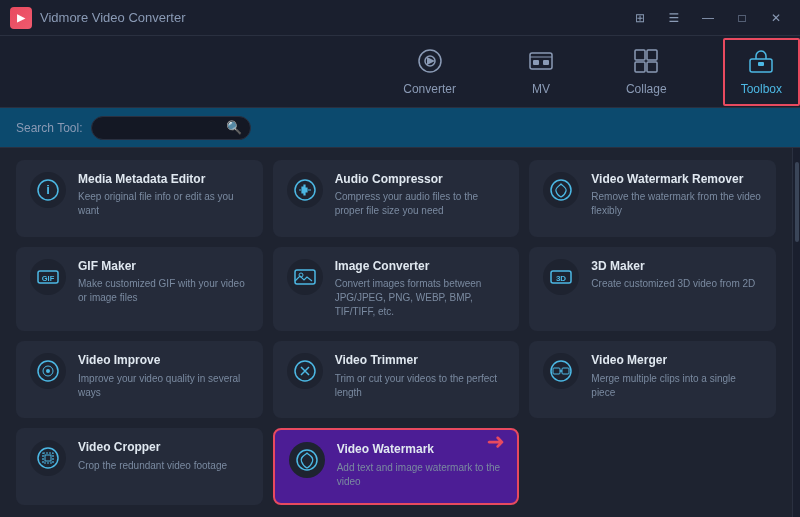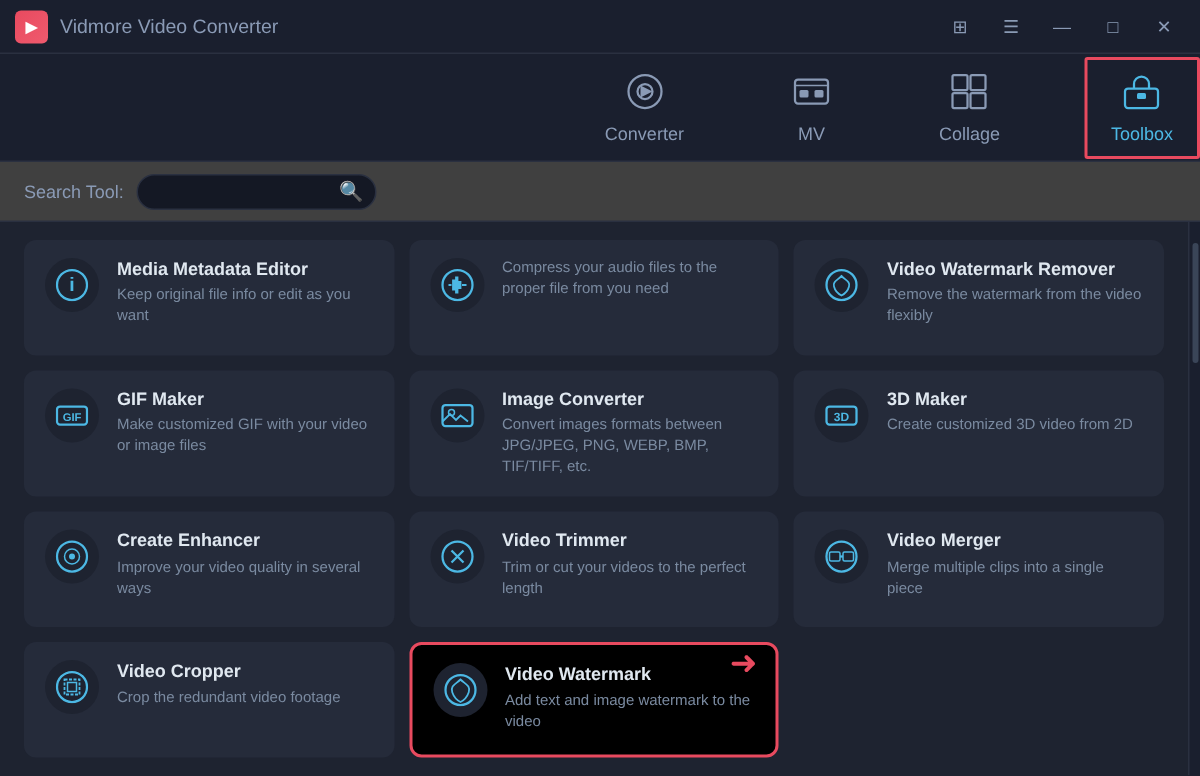--- a/index.html
+++ b/index.html
@@ -91,21 +91,21 @@
       font-size: 22px;
       line-height: 1;
     }
     .nav-tab .tab-label {
       font-size: 12px;
     }
 
     
     .search-bar {
       height: 40px;
-      background: #404040;
+      background: #0c4a6e;
       display: flex;
       align-items: center;
       padding: 0 16px;
       gap: 8px;
       border-bottom: 1px solid #2a3040;
     }
     .search-label {
       font-size: 12px;
       color: #8a9ab5;
     }
@@ -152,21 +152,21 @@
       border-radius: 8px;
       padding: 12px 14px;
       display: flex;
       align-items: flex-start;
       gap: 12px;
       cursor: pointer;
       transition: background 0.15s;
     }
     .tool-card.highlighted {
       border: 2px solid #e84a5f;
-      background: #000000;
+      background: #4c1d95;
       justify-content: flex-end;
     }
     .tool-icon {
       width: 36px;
       height: 36px;
       border-radius: 50%;
       background: #1e2330;
       display: flex;
       align-items: center;
       justify-content: center;
@@ -298,21 +298,22 @@
     </div>
   </div>
       <div class="tool-card">
     <div class="tool-icon">
       <svg width="22" height="22" viewBox="0 0 22 22" fill="none">
             <circle cx="11" cy="11" r="10" stroke="#4cb8e4" stroke-width="1.5" fill="none"></circle>
             <path d="M5 11h2M8 8h1v6h-1zM10 6h1v10h-1zM12 9h1v4h-1zM14 11h3" stroke="#4cb8e4" stroke-width="1.2"></path>
           </svg>
     </div>
     <div class="tool-info">
-      <div class="tool-desc">Compress your audio files to the proper file from you need</div>
+      <div class="tool-name">Audio Compressor</div>
+      <div class="tool-desc">Compress your audio files to the proper file size you need</div>
     </div>
   </div>
       <div class="tool-card">
     <div class="tool-icon">
       <svg width="22" height="22" viewBox="0 0 22 22" fill="none">
             <circle cx="11" cy="11" r="10" stroke="#4cb8e4" stroke-width="1.5" fill="none"></circle>
             <path d="M11 5 C8 8, 5 9, 6 12 C7 16, 11 18, 11 18 C11 18, 15 16, 16 12 C17 9, 14 8, 11 5Z" stroke="#4cb8e4" stroke-width="1.2" fill="none"></path>
           </svg>
     </div>
     <div class="tool-info">
@@ -359,21 +360,21 @@
   </div>
       <div class="tool-card">
     <div class="tool-icon">
       <svg width="22" height="22" viewBox="0 0 22 22" fill="none">
             <circle cx="11" cy="11" r="10" stroke="#4cb8e4" stroke-width="1.5" fill="none"></circle>
             <circle cx="11" cy="11" r="5" stroke="#4cb8e4" stroke-width="1" fill="none"></circle>
             <circle cx="11" cy="11" r="2" fill="#4cb8e4"></circle>
           </svg>
     </div>
     <div class="tool-info">
-      <div class="tool-name">Create Enhancer</div>
+      <div class="tool-name">Video Improve</div>
       <div class="tool-desc">Improve your video quality in several ways</div>
     </div>
   </div>
       <div class="tool-card">
     <div class="tool-icon">
       <svg width="22" height="22" viewBox="0 0 22 22" fill="none">
             <circle cx="11" cy="11" r="10" stroke="#4cb8e4" stroke-width="1.5" fill="none"></circle>
             <path d="M7 7l8 8M7 15l8-8" stroke="#4cb8e4" stroke-width="1.5"></path>
           </svg>
     </div>

